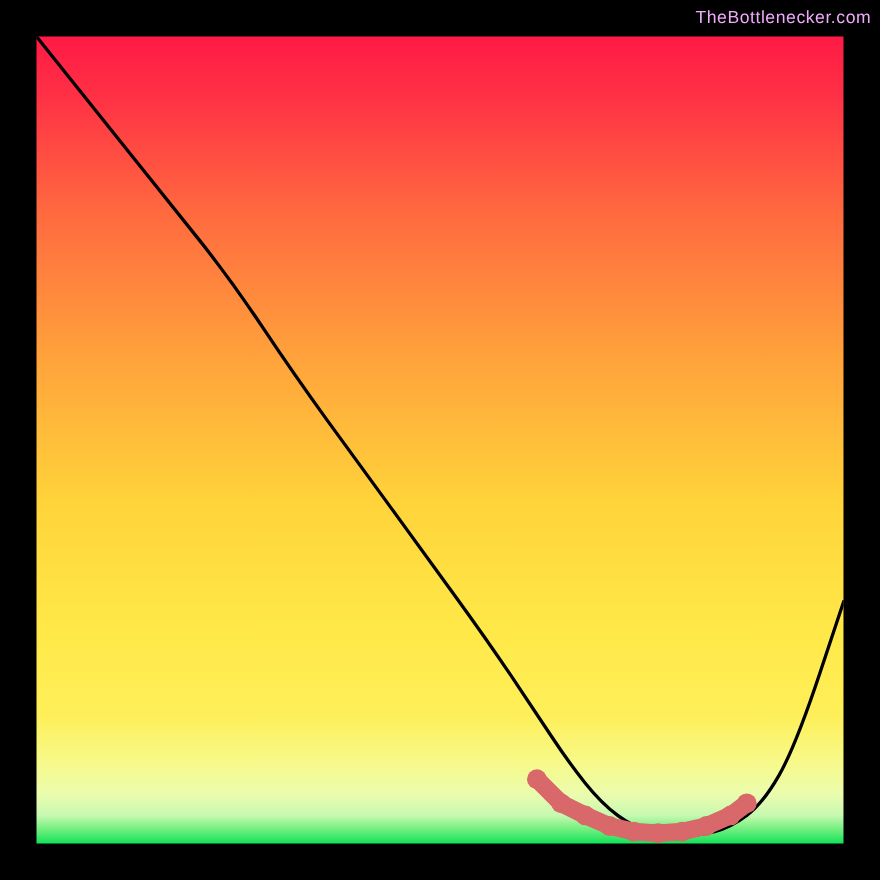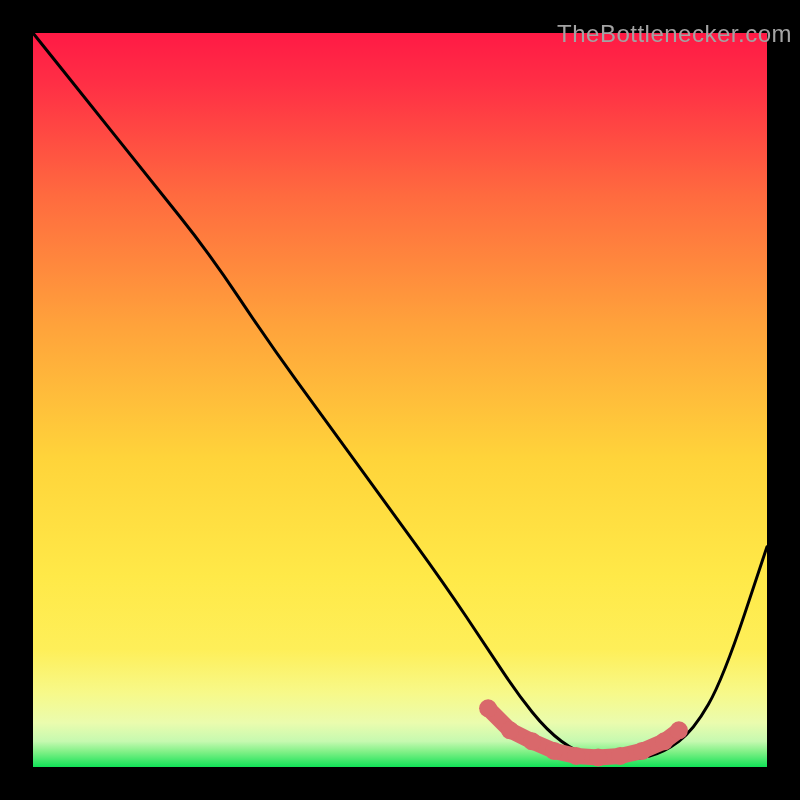--- a/index.html
+++ b/index.html
@@ -11,24 +11,24 @@
     overflow: hidden;
     font-family: Arial, Helvetica, sans-serif;
   }
   .container {
     position: relative;
     width: 800px;
     height: 800px;
   }
   .watermark {
     position: absolute;
-    top: 20px;
+    top: 8px;
     right: 8px;
-    color: #a3a3a3;
-    font-size: 24px;
+    color: #f0abfc;
+    font-size: 16px;
     font-weight: 500;
     letter-spacing: 0.5px;
     z-index: 5;
   }
   .plot-area {
     position: absolute;
     left: 33px;
     top: 33px;
     width: 734px;
     height: 734px;

